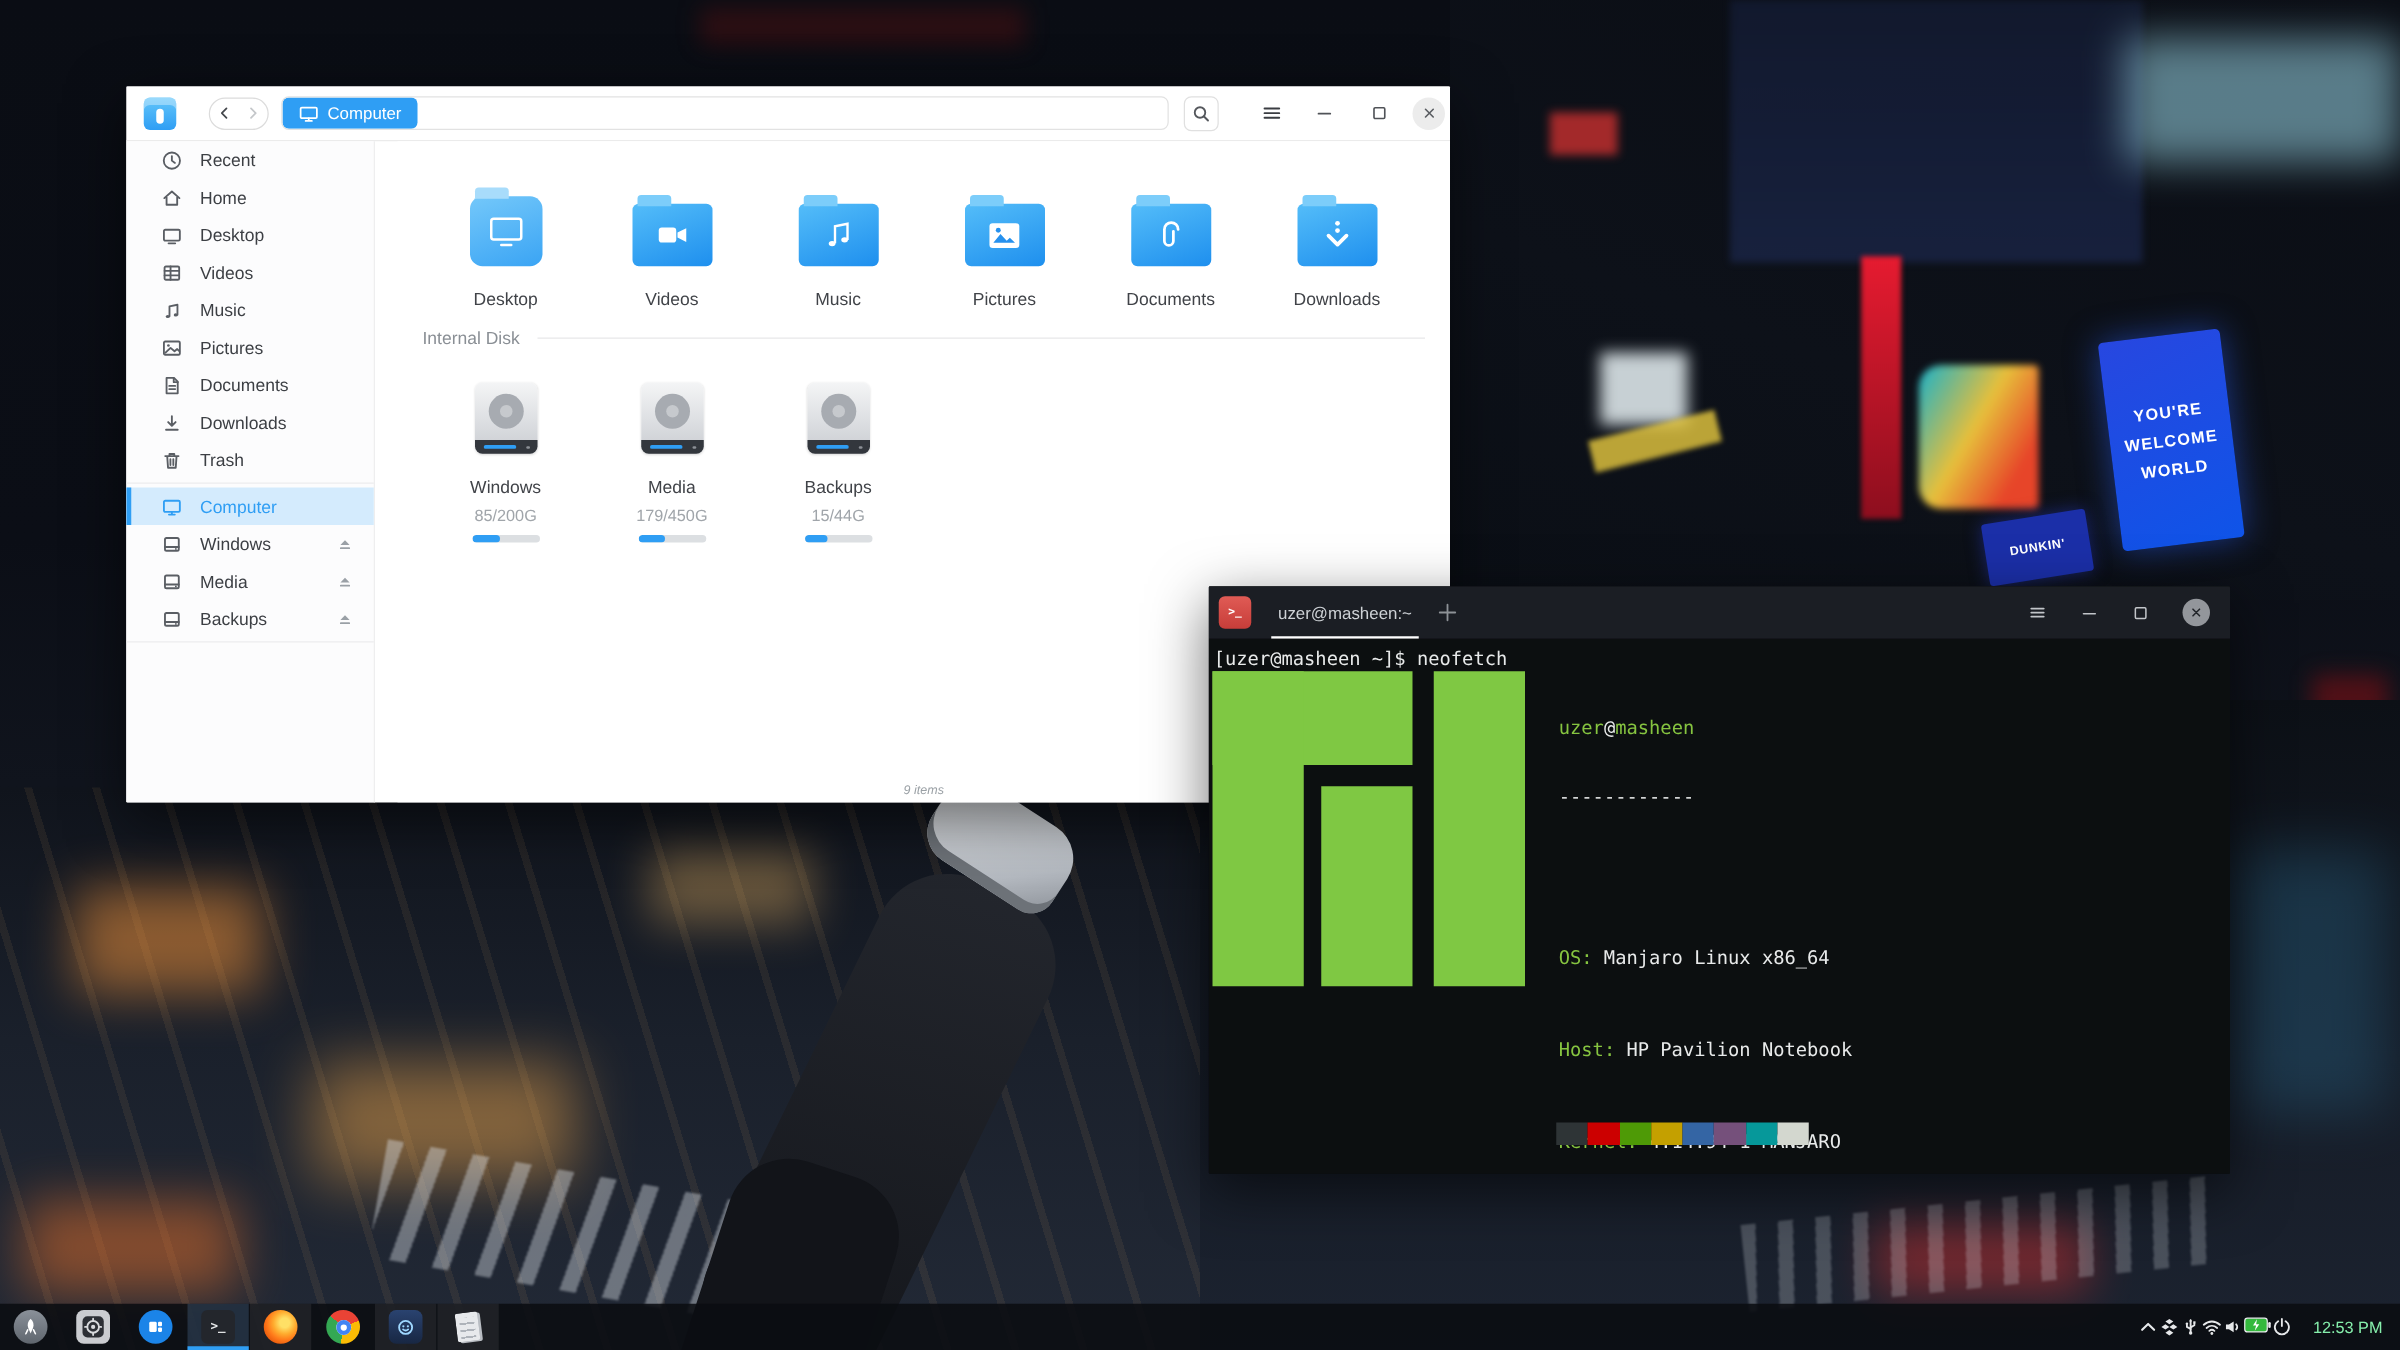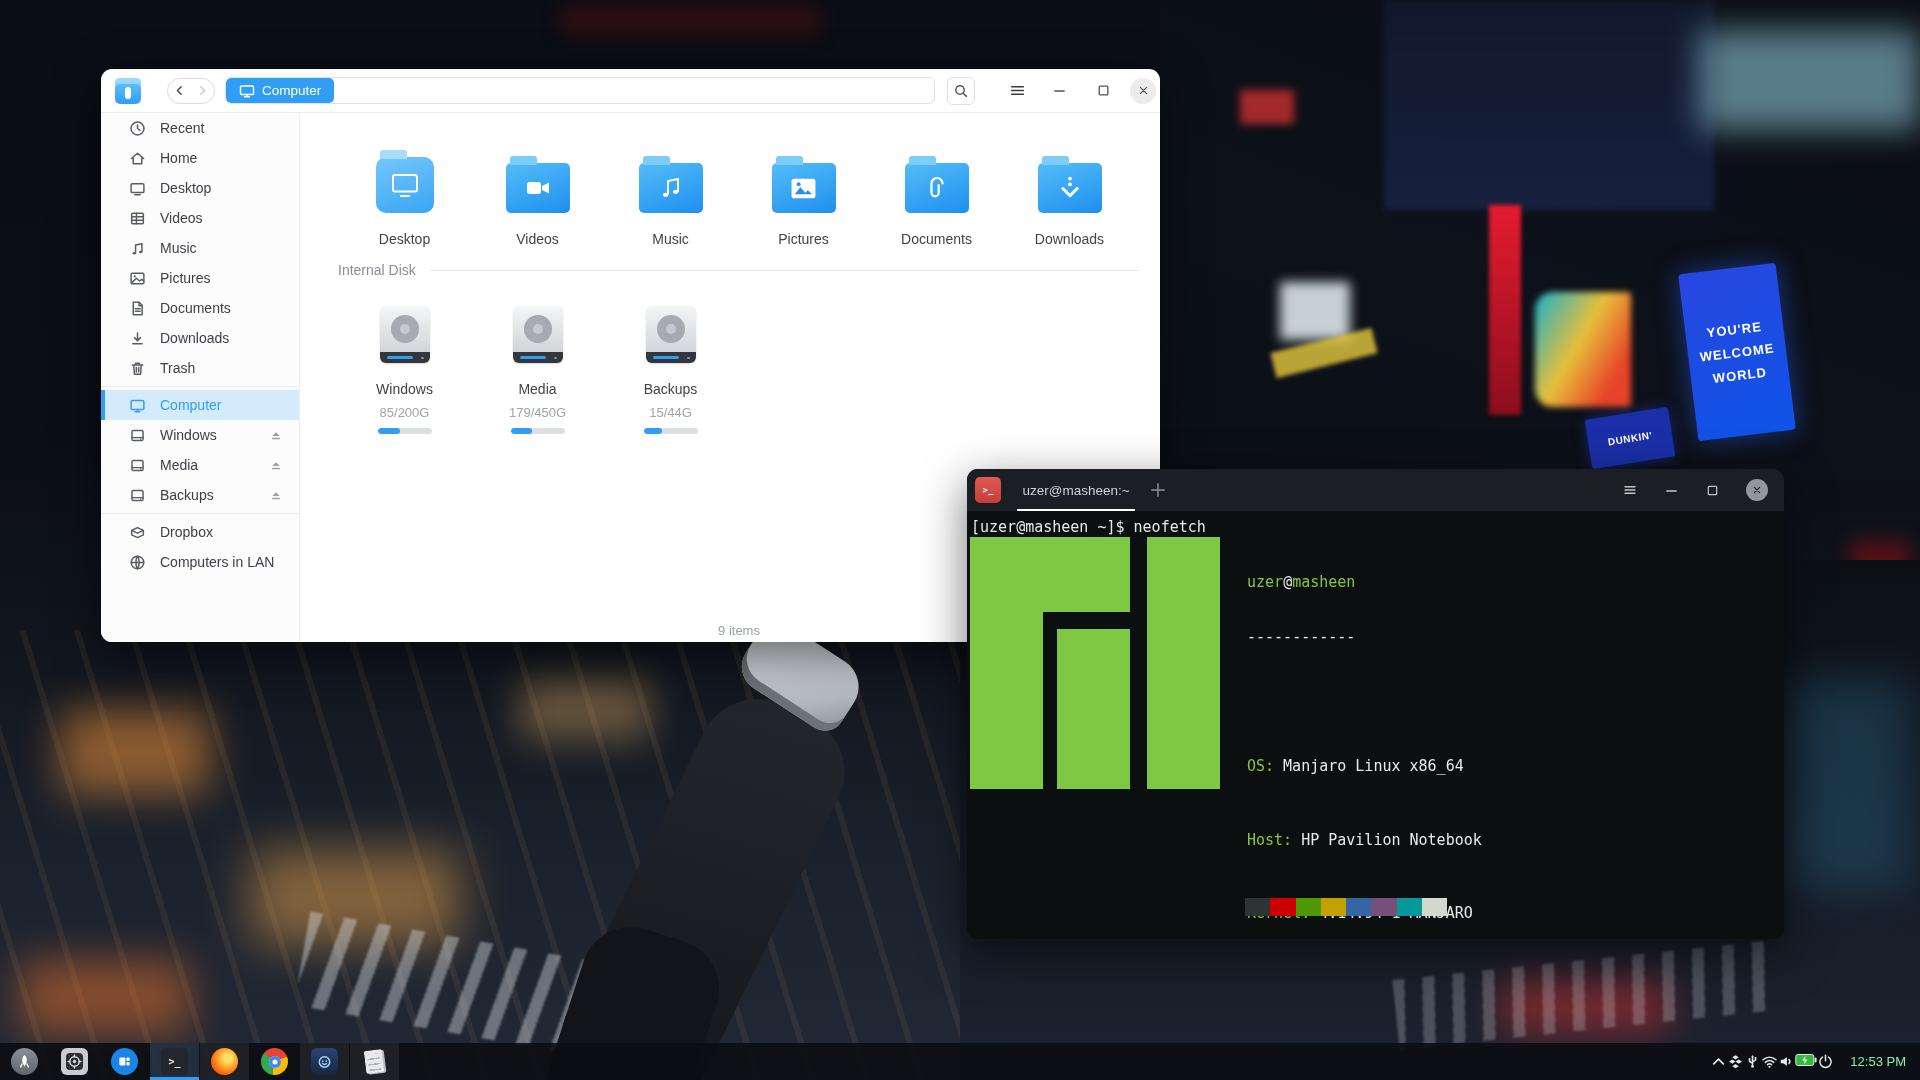--- a/index.html
+++ b/index.html
@@ -31,21 +31,21 @@
     transform:rotate(33deg); box-shadow:inset 0 -9px 0 #6d7278; }
   .bb-blue { position:absolute; left:1688px; top:268px; width:98px; height:168px;
     background:linear-gradient(160deg,#2747e0,#0f54e8); transform:rotate(-7deg); border-radius:4px;
     display:flex; flex-direction:column; align-items:center; justify-content:center; gap:8px;
     color:#fff; font-weight:bold; font-size:13px; letter-spacing:1px; box-shadow:0 0 26px rgba(40,90,230,.55); }
   .bb-dunkin { position:absolute; left:1588px; top:413px; width:84px; height:50px; background:#1b2fa8;
     transform:rotate(-9deg); border-radius:3px; display:flex; align-items:center; justify-content:center;
     color:#fff; font-weight:bold; font-size:10px; letter-spacing:.5px; box-shadow:0 0 14px rgba(40,60,200,.5); }
 
   
-  .window { position:absolute; border-radius:11px; box-shadow:0 14px 46px rgba(0,0,0,.55); }
+  .window { position:absolute; border-radius:1px; box-shadow:0 14px 46px rgba(0,0,0,.55); }
 
   
   .fm { left:101px; top:69px; width:1059px; height:573px; background:#fff; z-index:10; overflow:hidden; }
   .fm-titlebar { height:44px; display:flex; align-items:center; padding:0 4px 0 14px; border-bottom:1px solid #ebebeb; }
   .fm-appicon { width:26px; height:26px; border-radius:5px; position:relative;
     background:linear-gradient(180deg,#63c6fa 0%,#2f9ef4 100%); box-shadow:inset 0 6px 0 rgba(255,255,255,.35); }
   .fm-appicon::after { content:""; position:absolute; left:10px; top:9px; width:6px; height:12px; background:#fff; border-radius:3px; }
   .nav-pill { margin-left:26px; width:48px; height:26px; border:1px solid #dcdcdc; border-radius:13px;
     display:flex; align-items:center; }
   .nav-btn { flex:1; display:flex; justify-content:center; color:#44474c; }
@@ -91,21 +91,21 @@
   .hdd { position:relative; width:50px; height:57px; }
   .hdd-bodyx { position:absolute; inset:0; background:linear-gradient(180deg,#f4f5f6 0%,#c9ccd1 100%);
     border-radius:6px; box-shadow:0 1px 2px rgba(0,0,0,.15); }
   .hdd-disc { position:absolute; top:9px; left:50%; transform:translateX(-50%); width:28px; height:28px;
     border-radius:50%; background:#a7abb1; }
   .hdd-disc::after { content:""; position:absolute; top:9px; left:9px; width:10px; height:10px;
     border-radius:50%; background:#c6c9cd; }
   .hdd-strip { position:absolute; bottom:0; left:0; right:0; height:11px; background:#33373d; border-radius:0 0 6px 6px; }
   .hdd-strip i { position:absolute; left:7px; top:4px; width:26px; height:3px; background:var(--accent); border-radius:2px; }
   .hdd-strip b { position:absolute; right:6px; top:4.5px; width:2.5px; height:2.5px; background:#8c9096; border-radius:50%; }
-  .status { position:absolute; bottom:4px; left:0; right:0; text-align:center; font-size:13px; color:#9aa0a5; }
+  .status { position:absolute; bottom:4px; left:0; right:0; text-align:center; font-size:10px; color:#9aa0a5;font-style:italic; }
 
   
   .term { left:967px; top:469px; width:817px; height:470px; z-index:20; overflow:hidden; background:#0c0f10; }
   .term-titlebar { height:42px; background:#1b1e24; display:flex; align-items:center; padding:0 10px 0 8px; }
   .term-appicon { width:26px; height:26px; border-radius:5px; background:linear-gradient(180deg,#e05b55,#c73d39);
     display:flex; align-items:center; justify-content:center; color:#fff;
     font-family:"DejaVu Sans Mono",monospace; font-size:9px; font-weight:bold; }
   .term-tab { margin-left:16px; height:100%; width:118px; display:flex; align-items:center; justify-content:center;
     color:#ced2d6; font-size:13.5px; position:relative; }
   .term-tab::after { content:""; position:absolute; left:0; right:0; bottom:0; height:2px; background:#fff; }
@@ -411,44 +411,20 @@
             <span>Backups</span>
             <span class="eject">
               <svg width="14" height="14" viewBox="0 0 16 16" fill="none" stroke="currentColor" stroke-width="1.7" stroke-linecap="round">
                 <path d="M3.8 9.2 8 4.8l4.2 4.4z" fill="currentColor" stroke="none"></path>
                 <path d="M4.2 12h7.6"></path>
               </svg>
             </span>
           </div>
         </div>
       <div class="side-sep"></div>
-      <div>
-
-          <div class="side-item">
-            <span class="icn">
-              <svg width="17" height="17" viewBox="0 0 16 16" fill="none" stroke="currentColor" stroke-width="1.4" stroke-linecap="round" stroke-linejoin="round">
-                <path d="M2.5 6 8 3.4 13.5 6 8 8.6z"></path>
-                <path d="M2.5 6v4.2L8 12.8l5.5-2.6V6"></path>
-              </svg>
-            </span>
-            <span>Dropbox</span>
-
-          </div>
-
-          <div class="side-item">
-            <span class="icn">
-              <svg width="17" height="17" viewBox="0 0 16 16" fill="none" stroke="currentColor" stroke-width="1.4" stroke-linecap="round" stroke-linejoin="round">
-                <circle cx="8" cy="8" r="5.9"></circle>
-                <path d="M2.2 8h11.6M8 2.2c-1.9 2-1.9 9.6 0 11.6M8 2.2c1.9 2 1.9 9.6 0 11.6"></path>
-              </svg>
-            </span>
-            <span>Computers in LAN</span>
-
-          </div>
-        </div>
     </div>
     <div class="fm-content">
       <div class="grid-row">
 
           <div class="cell">
             <span class="tile">
               <div class="folder f-desktop">
                 <svg width="34" height="30" viewBox="0 0 34 30" fill="none">
                   <rect x="5" y="5" width="24" height="16.5" rx="2" stroke="#fff" stroke-width="2"></rect>
                   <path d="M13 26h8" stroke="#fff" stroke-width="2" stroke-linecap="round"></path>

